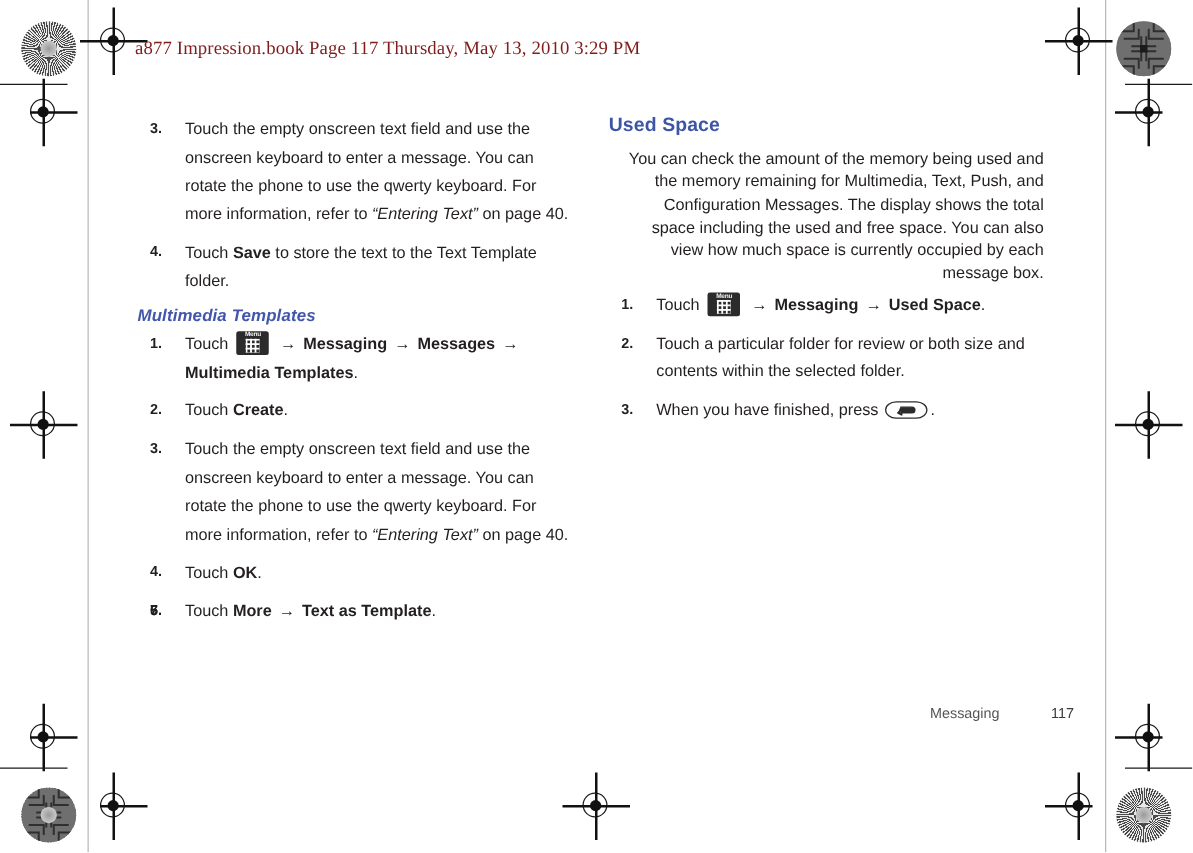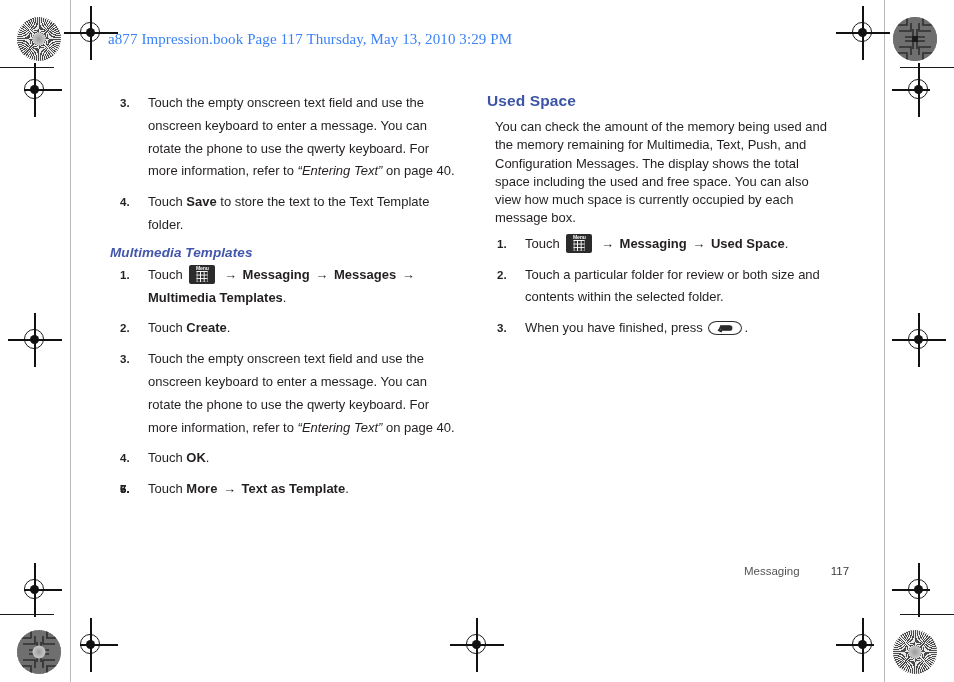--- a/index.html
+++ b/index.html
@@ -107,21 +107,21 @@
     background: #1a1a1a;
   }
 
   
   .book-header {
     position: absolute;
     left: 108px;
     top: 31px;
     font-family: "Liberation Serif", serif;
     font-size: 15px;
-    color: #3b82f6;
+    color: #7f1d1d;
     white-space: nowrap;
     letter-spacing: 0.1px;
   }
 
   
   .column {
     position: absolute;
     width: 348px;
   }
   #col-left  { left: 110px; top: 92px; }
@@ -142,20 +142,21 @@
     font-style: italic;
     color: #4257ab;
     letter-spacing: 0.1px;
   }
 
   p.body-text {
     margin: 0 0 5px 0;
     font-size: 13px;
     line-height: 18.3px;
     color: #231f20;
+    text-align: right;
   }
   #col-right p.body-text { margin-left: 8px; }
 
   
   ol.steps {
     list-style: none;
     margin: 0;
     padding: 0;
   }
   ol.steps > li {
@@ -240,21 +241,21 @@
   .page-footer {
     position: absolute;
     left: 744px;
     top: 565px;
     font-size: 11.5px;
     color: #555555;
     white-space: nowrap;
   }
   .page-footer .folio {
     display: inline-block;
-    margin-left: 28px;
+    margin-left: 38px;
     color: #3a3a3a;
   }
 </style>
 </head>
 <body>
 
 <div id="page">
 
   <div class="star-target" style="left:17px; top:17px;"></div>
   <div class="rule-v" style="left:70px; top:0; height:682px;"></div>

